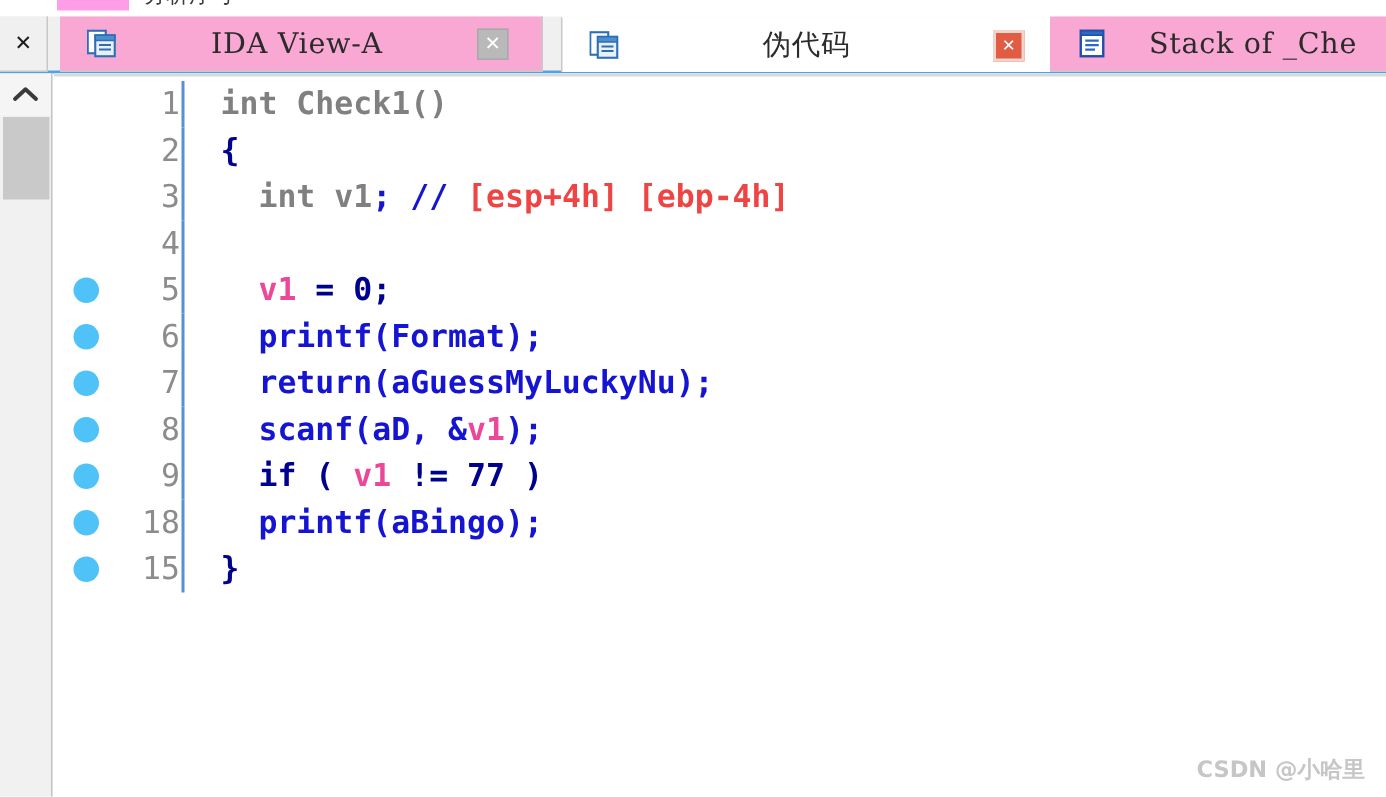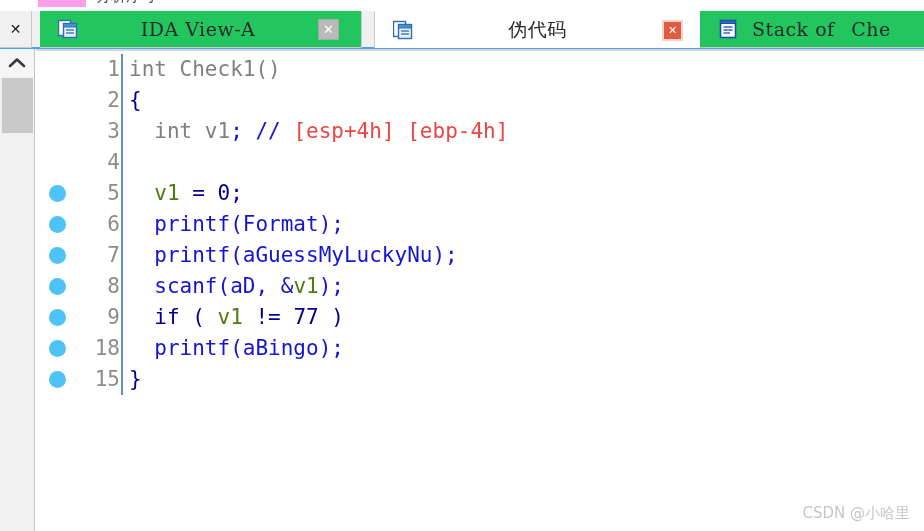--- a/index.html
+++ b/index.html
@@ -67,21 +67,21 @@
     font-family: "DejaVu Sans", sans-serif;
   }
 
   .tab {
     position: absolute;
     top: 0px;
     height: 37px;
     display: flex;
     align-items: center;
     box-sizing: border-box;
-    background: #22c55e;
+    background: #f9a8d4;
     border-right: 1px solid #c9c9c9;
   }
   .tab.inactive {
     border-bottom: 1px solid #c9c9c9;
   }
   .tab.active {
     background: #ffffff;
     border-left: 1px solid #c9c9c9;
     border-right: 1px solid #c9c9c9;
     border-top: 1px solid #ffffff;
@@ -101,21 +101,21 @@
     text-align: center;
     font-size: 19px;
     color: #2b2b2b;
     font-family: "DejaVu Serif", serif;
     letter-spacing: 0.5px;
     white-space: nowrap;
     overflow: hidden;
   }
   #tab-stack .tab-label {
     text-align: left;
-    margin-left: 14px;
+    margin-left: 28px;
   }
 
   .tab-x-gray {
     margin-right: 22px;
     width: 21px; height: 21px;
     background: #b9b9b9;
     border: 1px solid #a8a8a8;
     display: flex;
     align-items: center;
     justify-content: center;
@@ -227,43 +227,45 @@
 
   .gutter-sep {
     flex: 0 0 auto;
     width: 2px;
     height: 31px;
     background: #5b8fd4;
   }
 
   .code-text {
     flex: 1 1 auto;
-    padding-left: 6px;
+    padding-left: 24px;
     font-size: 21px;
     font-family: "DejaVu Sans Mono", monospace;
     line-height: 31px;
     white-space: pre;
     color: #0000d0;
+    font-weight: bold;
   }
 
   .tk-gray   { color: #808080; }
   .tk-navy   { color: #00008f; }
   .tk-blue   { color: #1414d2; }
   .tk-lav    { color: #ef4444; }
-  .tk-var    { color: #4d7c0f; }
+  .tk-var    { color: #ec4899; }
 
   
   #watermark {
     position: absolute;
     right: 14px;
     bottom: 8px;
     font-size: 15px;
     color: #c6c6c6;
     font-family: "DejaVu Sans", sans-serif;
     white-space: nowrap;
+    font-weight: bold;
   }
 </style>
 </head>
 <body>
 
 <div id="top-strip">
   <div class="pink-swatch"></div>
   <div class="clipped-text">分析序号</div>
 </div>
 
@@ -367,21 +369,21 @@
         <div class="lnum">6</div>
         <div class="gutter-sep"></div>
         <div class="code-text"><span class="tk-blue">  printf(Format);</span></div>
       </div>
       <div class="code-row">
         <div class="bp-cell">
           <div class="bp-dot" style="background: rgb(79, 195, 247);"></div>
         </div>
         <div class="lnum">7</div>
         <div class="gutter-sep"></div>
-        <div class="code-text"><span class="tk-blue">  printf(aGuessMyLuckyNu);</span></div>
+        <div class="code-text"><span class="tk-blue">  return(aGuessMyLuckyNu);</span></div>
       </div>
       <div class="code-row">
         <div class="bp-cell">
           <div class="bp-dot" style="background: rgb(79, 195, 247);"></div>
         </div>
         <div class="lnum">8</div>
         <div class="gutter-sep"></div>
         <div class="code-text"><span class="tk-blue">  scanf(aD, &amp;</span><span class="tk-var">v1</span><span class="tk-blue">);</span></div>
       </div>
       <div class="code-row">

